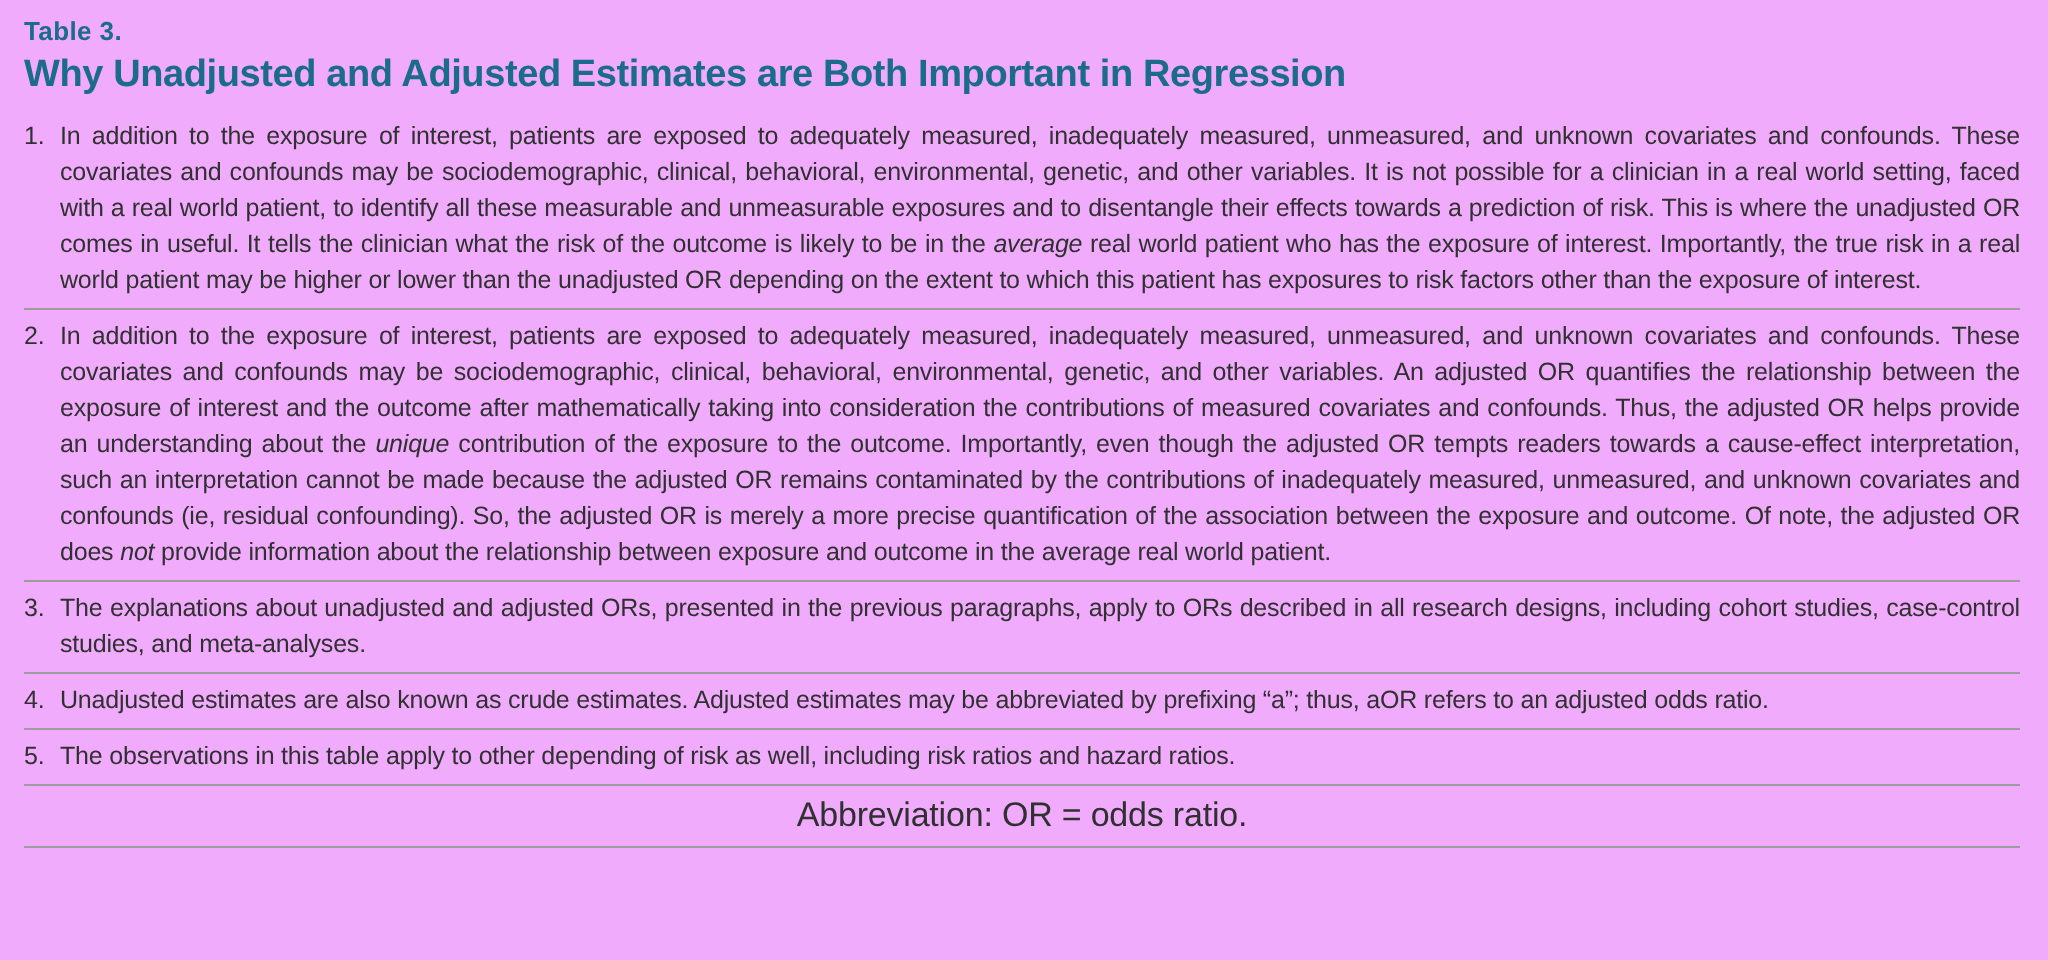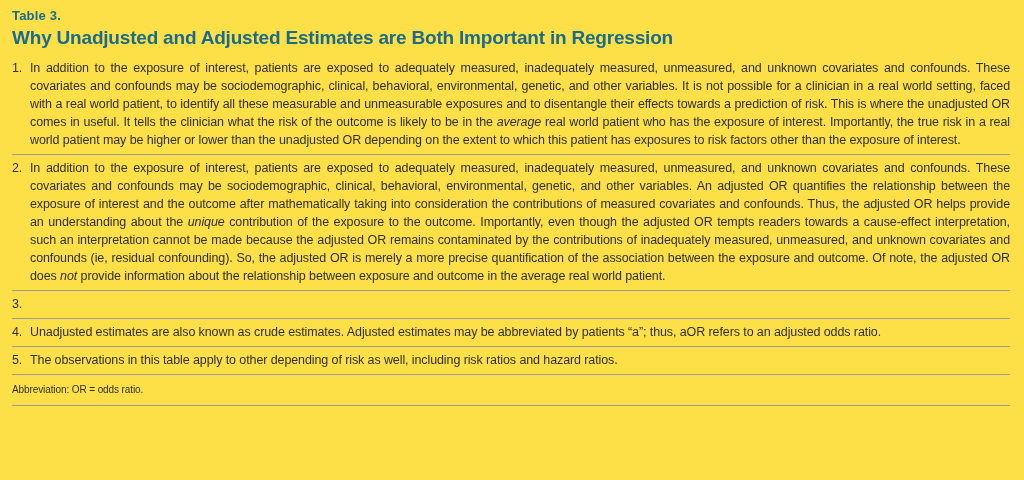--- a/index.html
+++ b/index.html
@@ -11,21 +11,21 @@
   html, body {
     margin: 0;
     padding: 0;
     background: #ffffff;
     font-family: "Liberation Sans", sans-serif;
   }
   .page {
     width: 1024px;
     height: 480px;
     overflow: hidden;
-    background: #fde047;
+    background: #f0abfc;
     padding: 6px 14px 0 12px;
   }
   .table-label {
     color: var(--heading);
     font-weight: bold;
     font-size: 13px;
     letter-spacing: 0.2px;
     margin: 2px 0 4px 0;
   }
   .table-title {
@@ -54,48 +54,50 @@
     margin: 0;
     color: var(--body);
     font-size: 12.5px;
     line-height: 18px;
     letter-spacing: -0.1px;
     text-align: justify;
   }
   .item-text em { }
   .footnote {
     color: var(--body);
-    font-size: 10px;
+    font-size: 17px;
     line-height: 18px;
     letter-spacing: -0.1px;
     padding: 6px 0 6px 0;
     border-bottom: 1px solid var(--rule);
+    text-align: center;
   }
 </style>
 </head>
 <body>
 
 <div class="page">
   <div class="table-label">Table 3.</div>
   <h1 class="table-title">Why Unadjusted and Adjusted Estimates are Both Important in Regression</h1>
   <div class="items" id="items">
       <div class="item">
         <span class="item-num">1.</span>
         <p class="item-text"><span>In addition to the exposure of interest, patients are exposed to adequately measured, inadequately measured, unmeasured, and unknown covariates and confounds. These covariates and confounds may be sociodemographic, clinical, behavioral, environmental, genetic, and other variables. It is not possible for a clinician in a real world setting, faced with a real world patient, to identify all these measurable and unmeasurable exposures and to disentangle their effects towards a prediction of risk. This is where the unadjusted OR comes in useful. It tells the clinician what the risk of the outcome is likely to be in the </span><em>average</em><span> real world patient who has the exposure of interest. Importantly, the true risk in a real world patient may be higher or lower than the unadjusted OR depending on the extent to which this patient has exposures to risk factors other than the exposure of interest.</span></p>
       </div>
       <div class="item">
         <span class="item-num">2.</span>
         <p class="item-text"><span>In addition to the exposure of interest, patients are exposed to adequately measured, inadequately measured, unmeasured, and unknown covariates and confounds. These covariates and confounds may be sociodemographic, clinical, behavioral, environmental, genetic, and other variables. An adjusted OR quantifies the relationship between the exposure of interest and the outcome after mathematically taking into consideration the contributions of measured covariates and confounds. Thus, the adjusted OR helps provide an understanding about the </span><em>unique</em><span> contribution of the exposure to the outcome. Importantly, even though the adjusted OR tempts readers towards a cause-effect interpretation, such an interpretation cannot be made because the adjusted OR remains contaminated by the contributions of inadequately measured, unmeasured, and unknown covariates and confounds (ie, residual confounding). So, the adjusted OR is merely a more precise quantification of the association between the exposure and outcome. Of note, the adjusted OR does </span><em>not</em><span> provide information about the relationship between exposure and outcome in the average real world patient.</span></p>
       </div>
       <div class="item">
         <span class="item-num">3.</span>
+        <p class="item-text"><span>The explanations about unadjusted and adjusted ORs, presented in the previous paragraphs, apply to ORs described in all research designs, including cohort studies, case-control studies, and meta-analyses.</span></p>
       </div>
       <div class="item">
         <span class="item-num">4.</span>
-        <p class="item-text"><span>Unadjusted estimates are also known as crude estimates. Adjusted estimates may be abbreviated by patients “a”; thus, aOR refers to an adjusted odds ratio.</span></p>
+        <p class="item-text"><span>Unadjusted estimates are also known as crude estimates. Adjusted estimates may be abbreviated by prefixing “a”; thus, aOR refers to an adjusted odds ratio.</span></p>
       </div>
       <div class="item">
         <span class="item-num">5.</span>
         <p class="item-text"><span>The observations in this table apply to other depending of risk as well, including risk ratios and hazard ratios.</span></p>
       </div>
     </div>
   <div class="footnote">Abbreviation: OR = odds ratio.</div>
 </div>
 
 </body></html>

